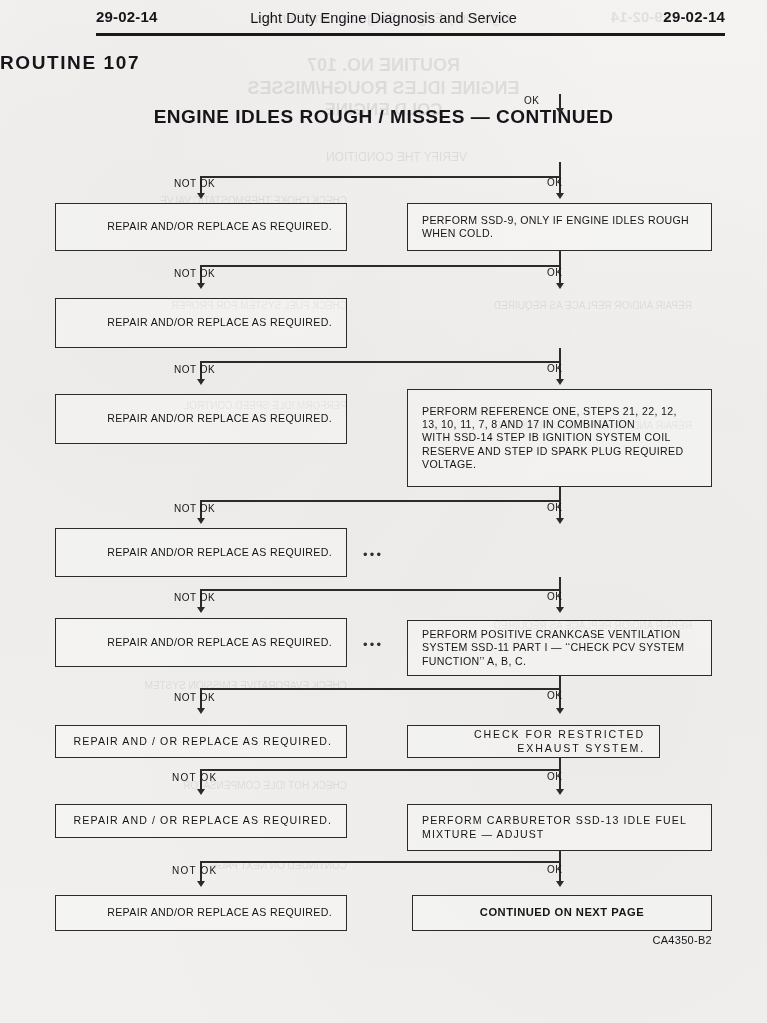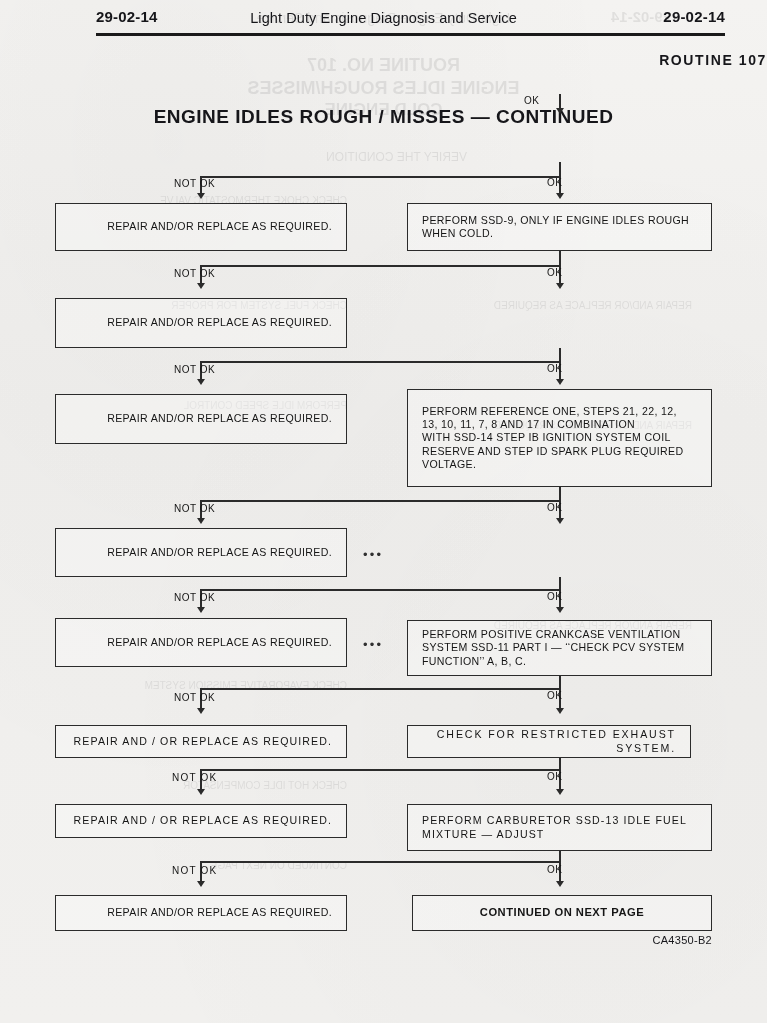--- a/index.html
+++ b/index.html
@@ -29,21 +29,21 @@
   }
 
   
   .hdr{position:absolute;left:0;right:0;top:8px;height:26px;}
   .hdr .pgL{position:absolute;left:96px;top:0;font-size:15px;font-weight:bold;letter-spacing:.2px;}
   .hdr .pgR{position:absolute;right:42px;top:0;font-size:15px;font-weight:bold;letter-spacing:.2px;}
   .hdr .ttl{position:absolute;left:0;right:0;top:2px;text-align:center;font-size:14.5px;letter-spacing:.1px;}
   .rule{position:absolute;left:96px;right:42px;top:33px;height:3px;background:#1a1a1a;}
 
   
-  .rt1{position:absolute;left:0;right:0;top:52px;text-align:right;font-size:14px;font-weight:bold;letter-spacing:1.6px;}
+  .rt1{position:absolute;left:0;right:12px;top:52px;text-align:left;font-size:19px;font-weight:bold;letter-spacing:1.6px;}
   .rt2{position:absolute;left:0;right:0;top:73px;text-align:center;font-size:19px;font-weight:bold;letter-spacing:.5px;margin-top:33px;}
 
   
   .fc{position:absolute;left:0;top:0;width:767px;height:1023px;}
   .bx{
     position:absolute;
     border:1.6px solid #2b2b2b;
     background:rgba(255,255,255,.30);
     box-sizing:border-box;
     display:flex;align-items:center;
@@ -199,21 +199,21 @@
   <div class="vl" style="left:200px;top:688px;height:20px;"></div>
   <div class="lbl" style="left:174px;top:692px;">NOT OK</div>
   <div class="arw" style="left:196.5px;top:708px;"></div>
   <div class="vl" style="left:559px;top:688px;height:20px;"></div>
   <div class="lbl" style="left:547px;top:690px;">OK</div>
   <div class="arw" style="left:555.5px;top:708px;"></div>
 
   <div class="bx center wide" style="left:55px;top:725px;width:292px;height:33px;">
     <div class="tx">REPAIR AND / OR REPLACE AS REQUIRED.</div>
   </div>
-  <div class="bx center wider" style="left:407px;top:725px;width:284px;height:33px;">
+  <div class="bx center wider" style="left:407px;top:725px;width:253px;height:33px;">
     <div class="tx">CHECK FOR RESTRICTED EXHAUST SYSTEM.</div>
   </div>
 
   <div class="vl" style="left:559px;top:758px;height:12px;"></div>
   <div class="hl" style="left:200px;top:769px;width:360px;"></div>
   <div class="vl" style="left:200px;top:769px;height:20px;"></div>
   <div class="lbl sp" style="left:172px;top:772px;">NOT  OK</div>
   <div class="arw" style="left:196.5px;top:789px;"></div>
   <div class="vl" style="left:559px;top:769px;height:20px;"></div>
   <div class="lbl" style="left:547px;top:771px;">OK</div>

